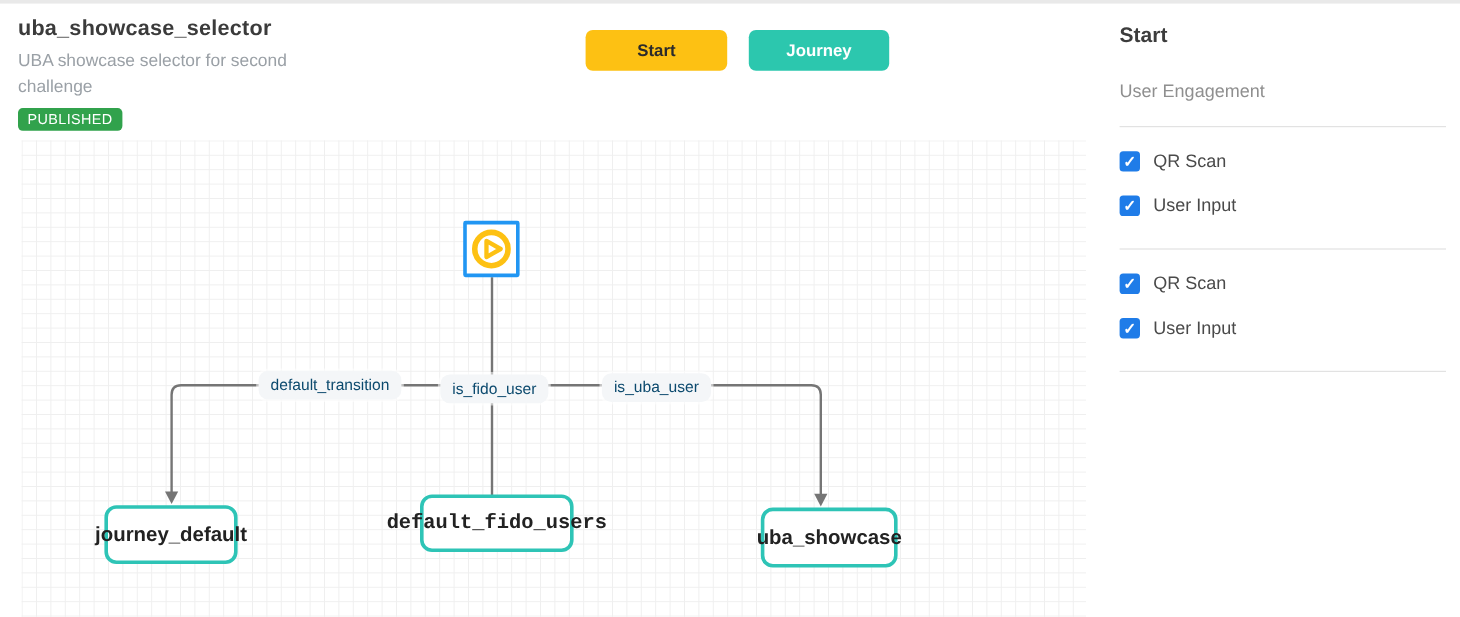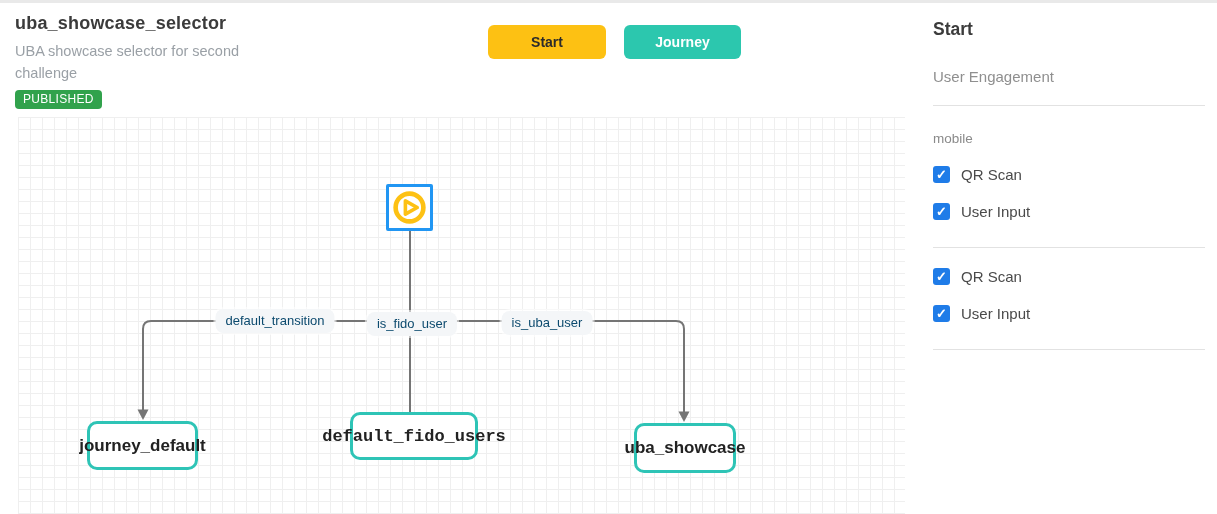--- a/index.html
+++ b/index.html
@@ -39,21 +39,21 @@
                 background:#f4f6f8; color:#0c4a6e; font-size:13px;
                 padding:4px 10px 5px; border-radius:8px; white-space:nowrap;
                 box-shadow:0 0 0 2px rgba(255,255,255,.55); cursor:pointer; }
 
   .flow-node { position:absolute; background:#fff; border:3px solid #2ec4b6;
                border-radius:10px; display:flex; align-items:center; justify-content:center;
                font-size:17px; font-weight:bold; color:#222; white-space:nowrap;
                cursor:pointer; }
   .node-journey  { left:69px;  top:304px; width:111px; height:49px; }
   .node-fido     { left:332px; top:295px; width:128px; height:48px;font-family:Liberation Mono, monospace; }
-  .node-showcase { left:616px; top:306px; width:102px; height:50px; }
+  .node-showcase { left:616px; top:306px; width:114px; height:50px; }
 
   
   .sidebar { position:absolute; left:933px; top:0; width:272px; }
   .sb-title { margin-top:19px; font-size:17.5px; font-weight:bold; color:#3c3c3c; }
   .sb-sub { margin-top:28px; font-size:15px; color:#8f8f8f; }
   .sb-divider { margin-top:20px; border-top:1px solid #e2e2e2; height:0; }
   .sb-section-label { margin-top:25px; font-size:13.5px; color:#8a8a8a; }
   .sb-row { margin-top:20px; display:flex; align-items:center; gap:11px;
             font-size:15px; color:#4a4a4a; cursor:pointer; }
   .sb-row .checkbox { width:17px; height:17px; background:#1f7ce8; border-radius:3px;
@@ -104,21 +104,20 @@
   <div class="flow-node node-journey">journey_default</div>
   <div class="flow-node node-fido">default_fido_users</div>
   <div class="flow-node node-showcase">uba_showcase</div>
 </div>
 
 <div class="sidebar">
   <div class="sb-title">Start</div>
   <div class="sb-sub">User Engagement</div>
   <div class="sb-divider"></div>
 
-  <div class="sb-section-label">mobile</div>
   <div class="sb-row">
     <span class="checkbox">✓</span>
     <span>QR Scan</span>
   </div>
   <div class="sb-row">
     <span class="checkbox">✓</span>
     <span>User Input</span>
   </div>
   <div class="sb-divider after-rows"></div>
 

